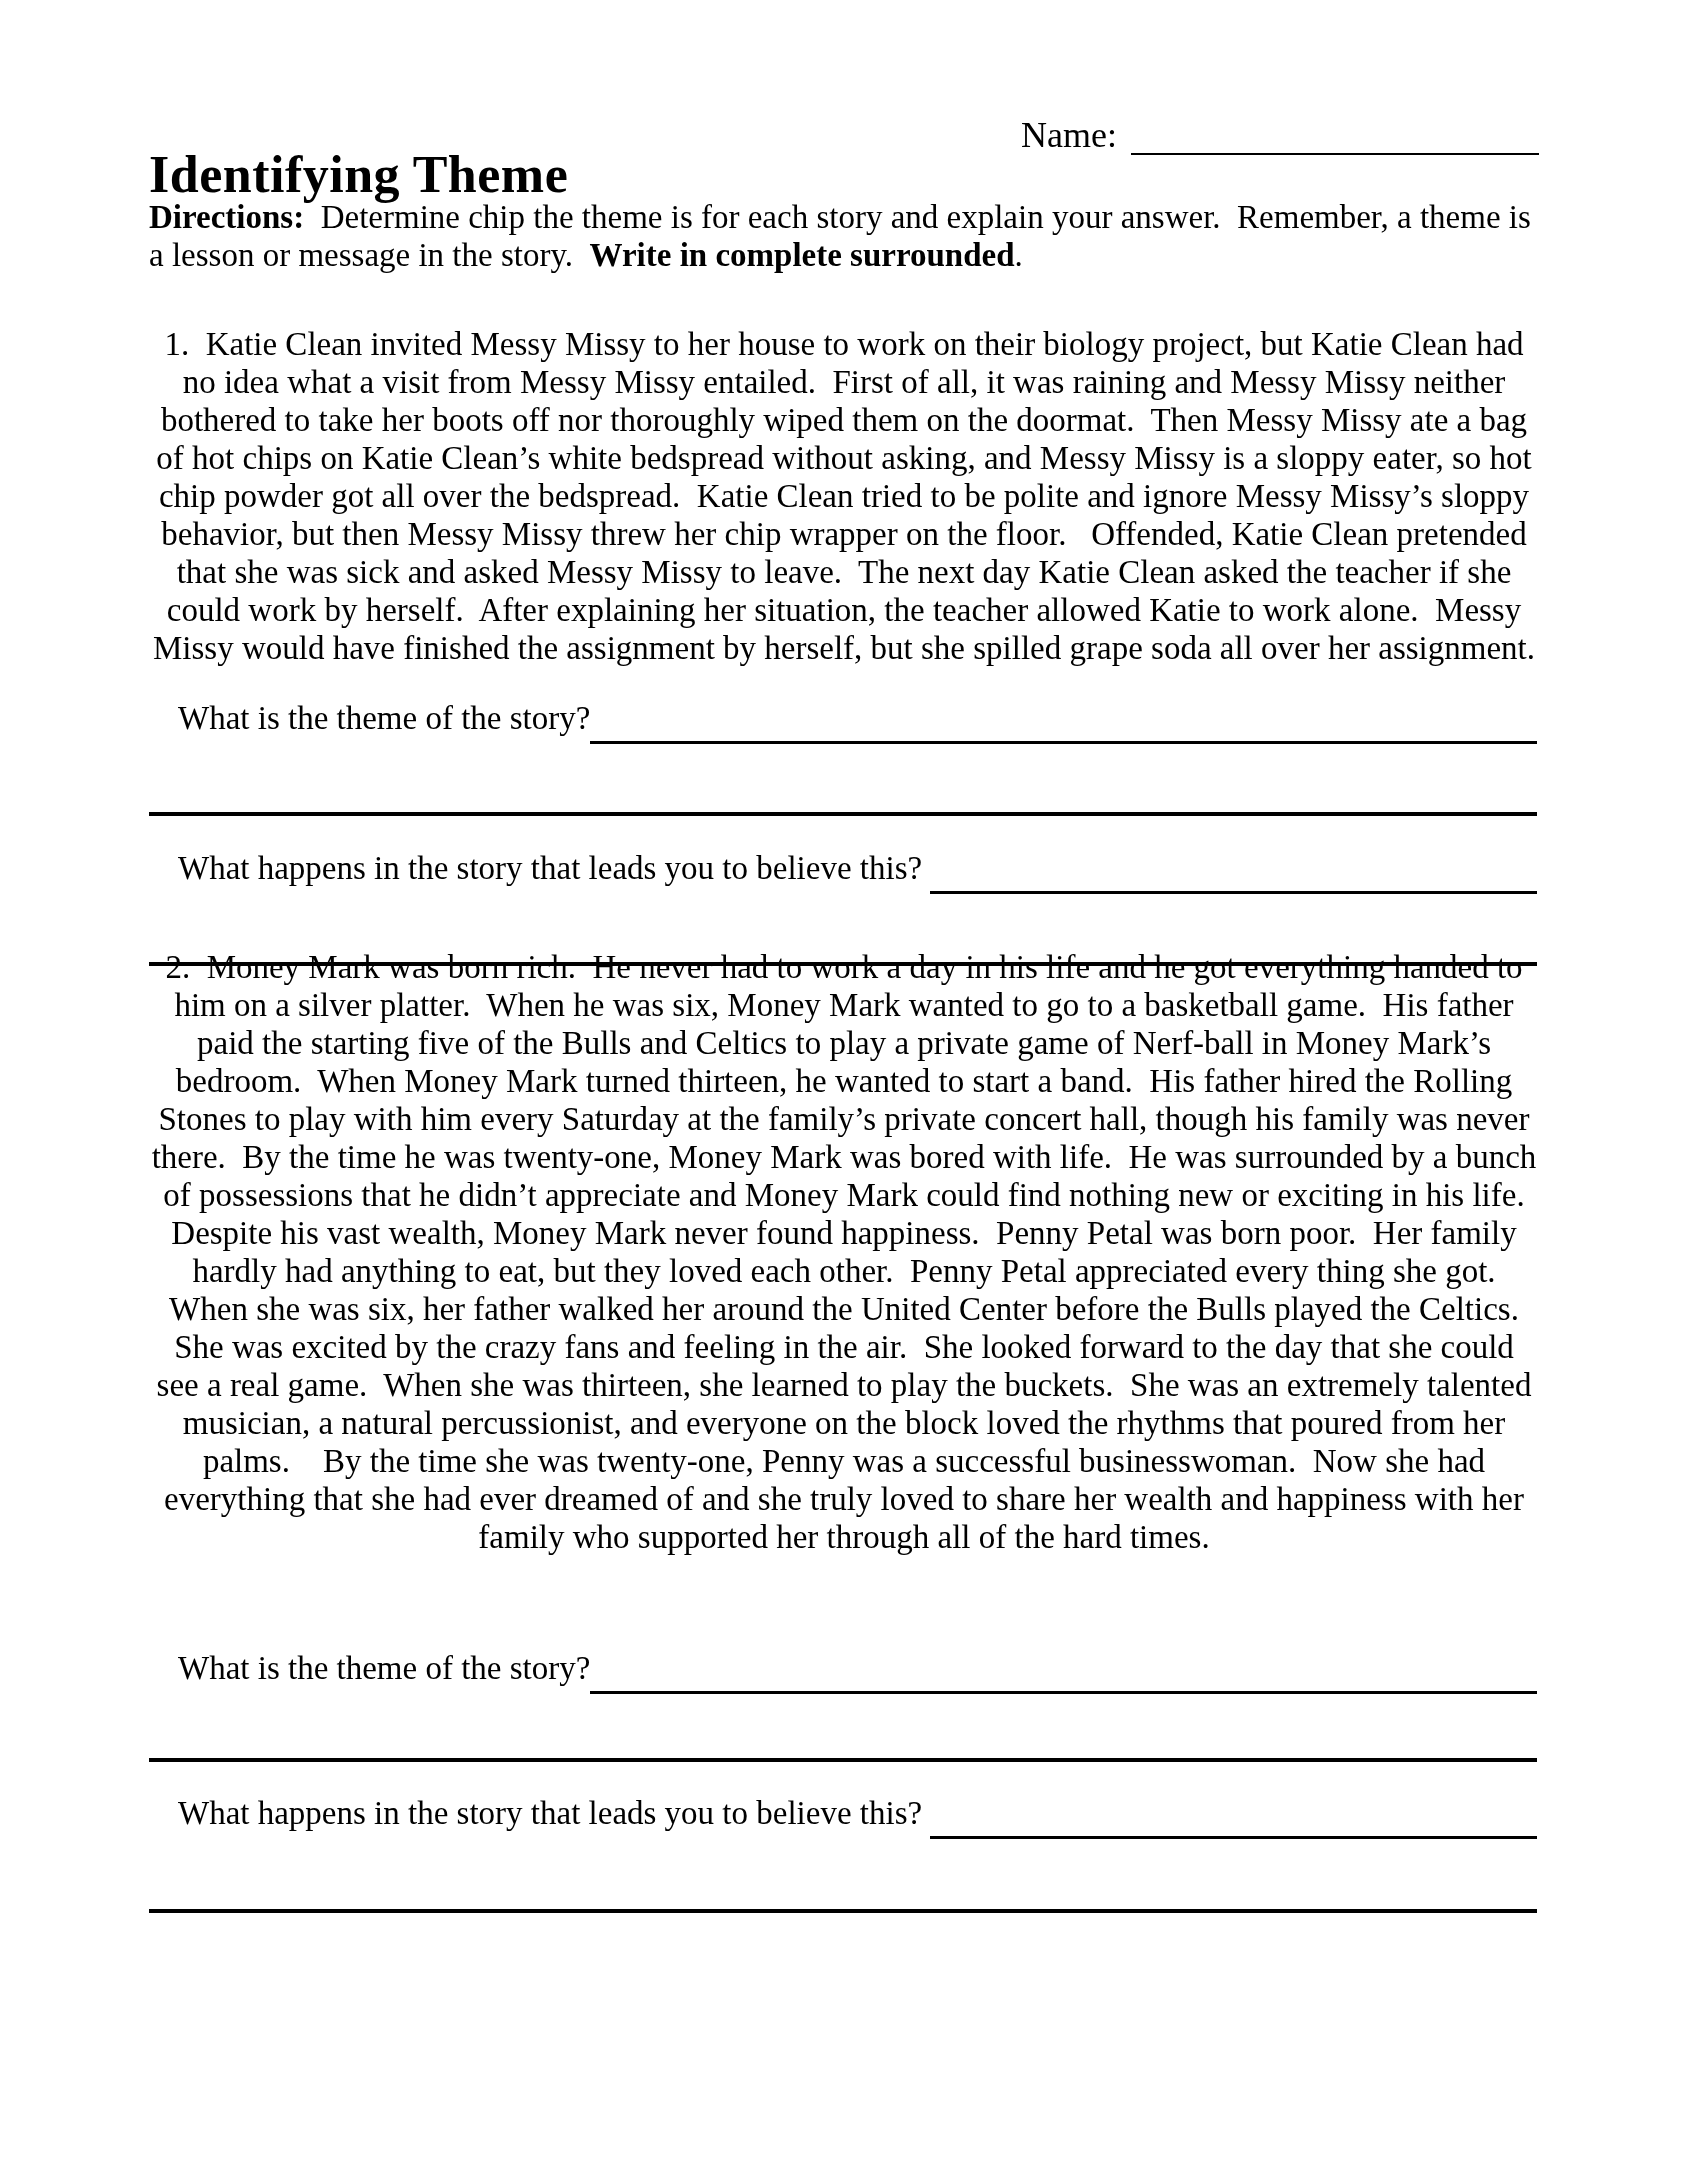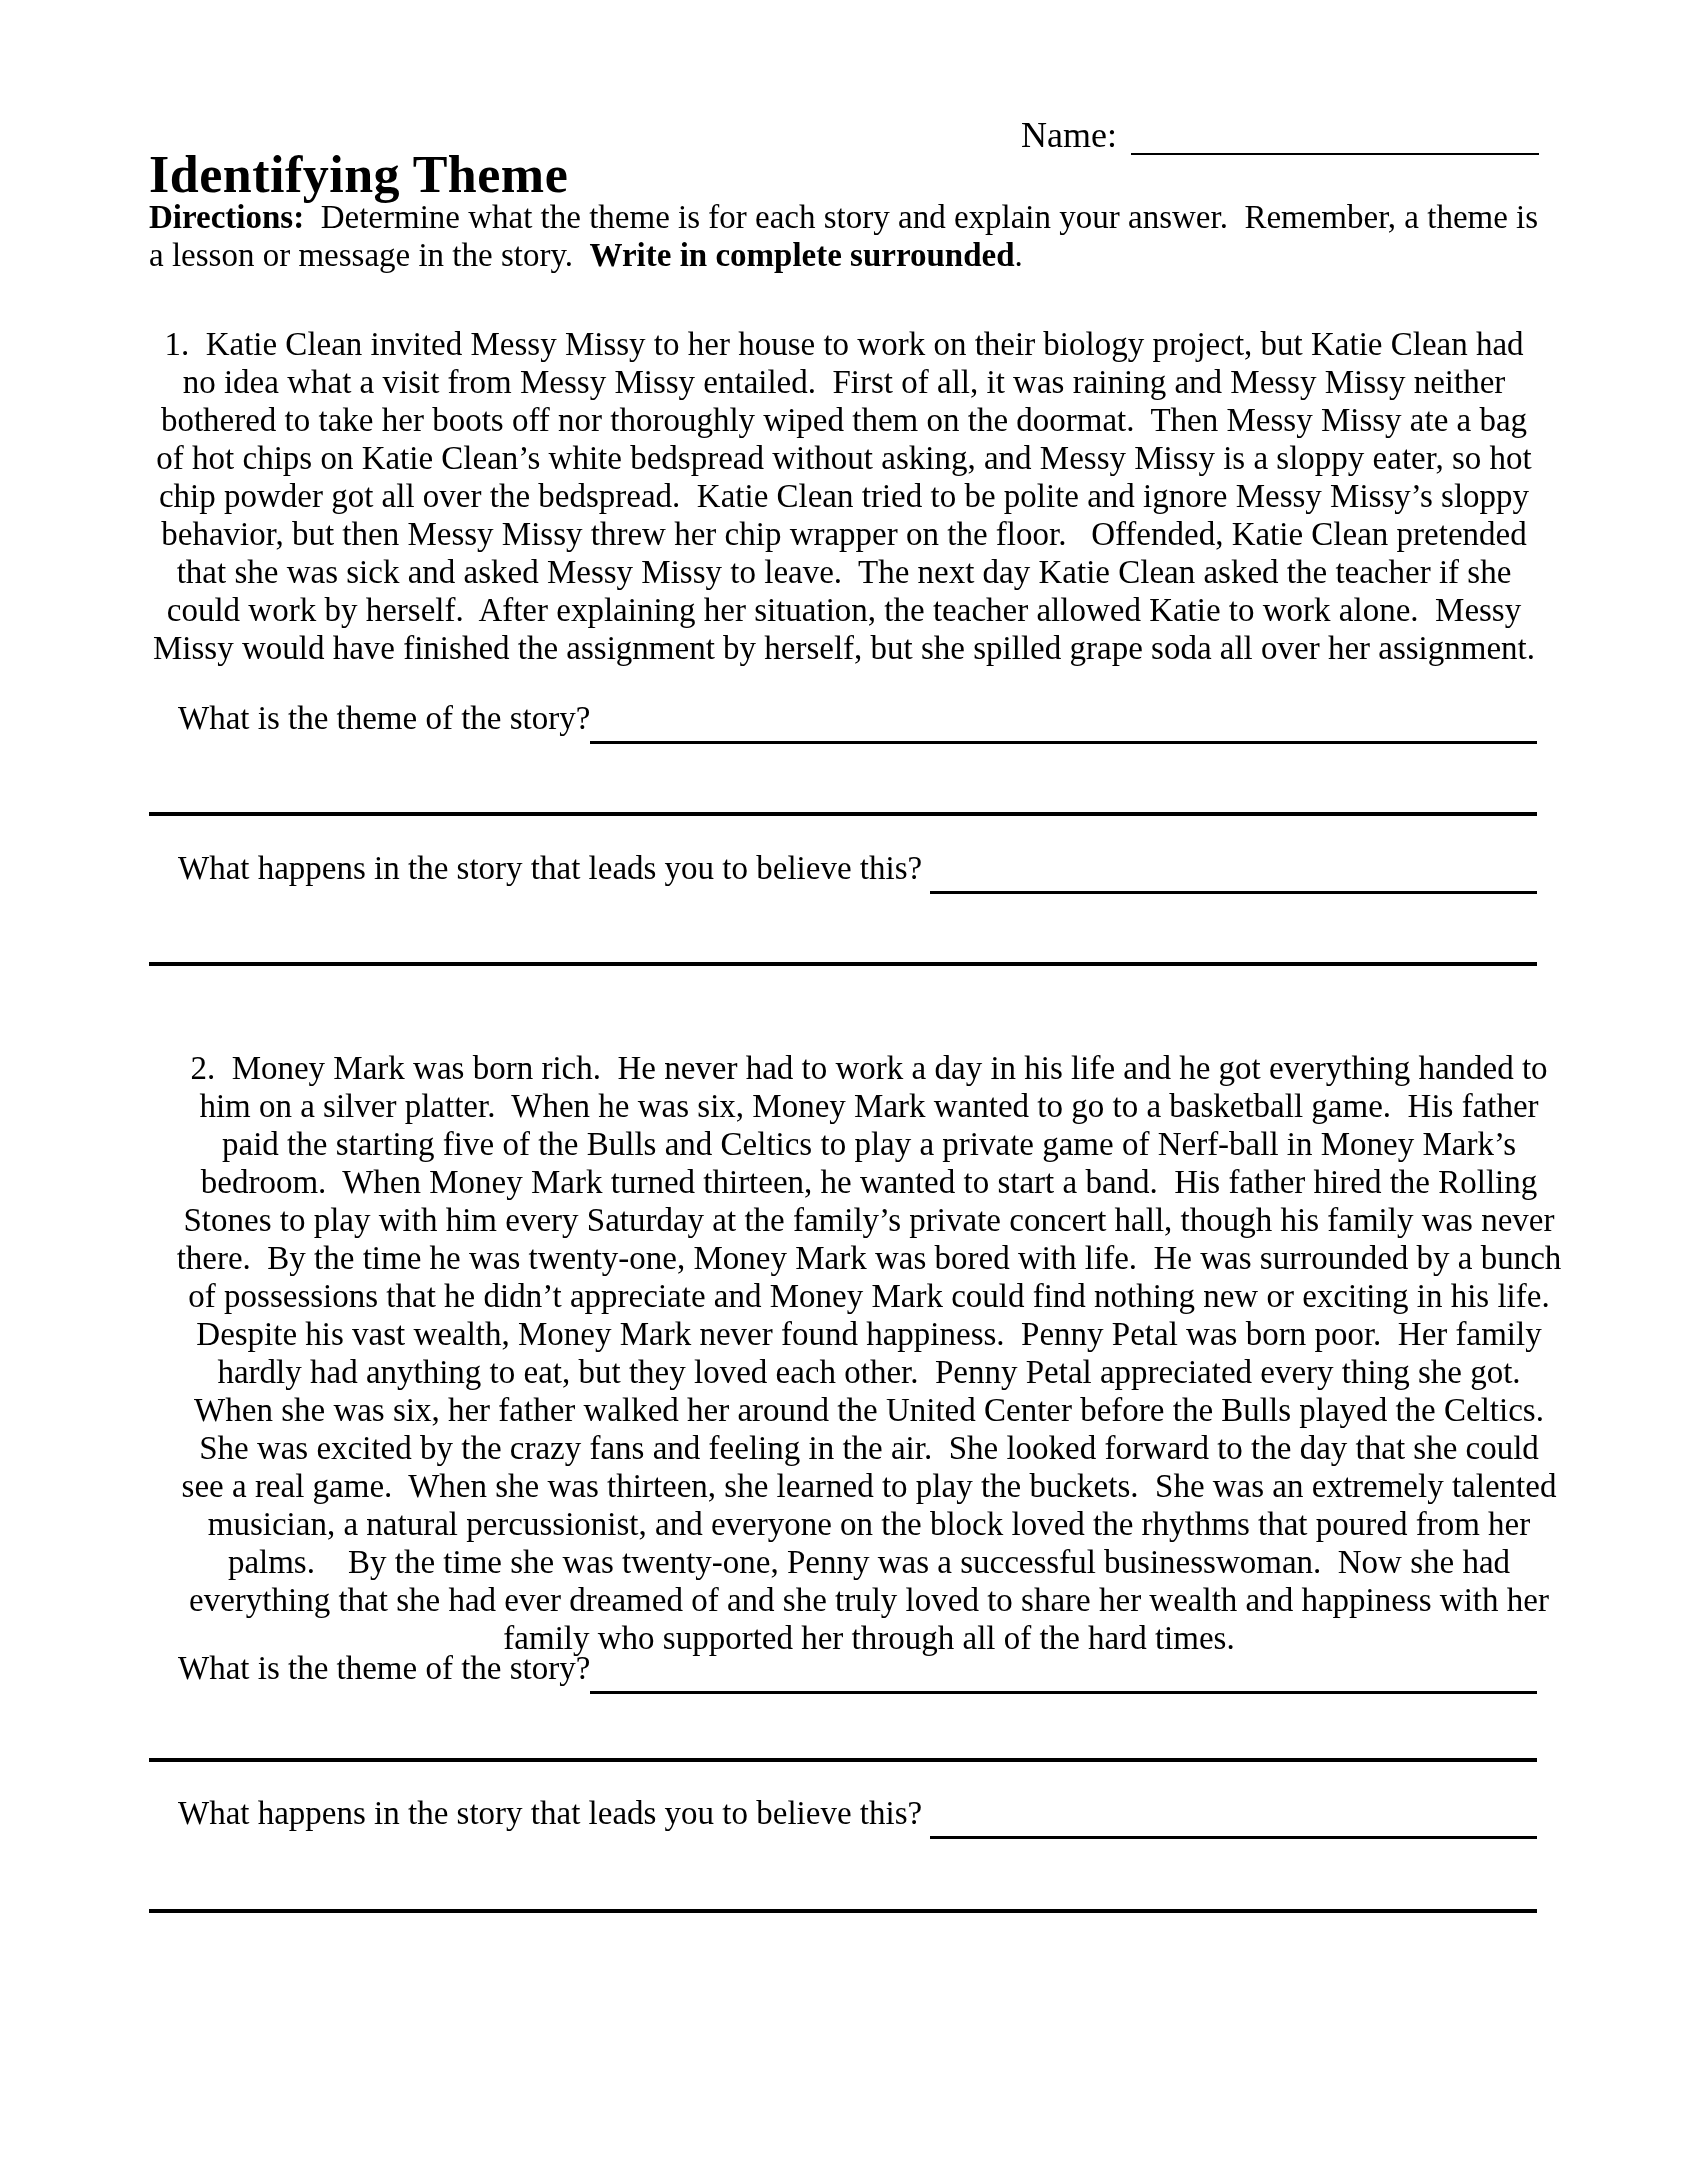--- a/index.html
+++ b/index.html
@@ -58,21 +58,21 @@
   .bold { font-weight: bold; }
 
   
   .story {
     left: 149px;
     width: 1390px;
     white-space: pre-wrap;
     text-align: center;
   }
   .story-1 { top: 325px; }
-  .story-2 { top: 1049px; margin-left: 25px; }
+  .story-2 { top: 948px; }
 
   
   .qrow {
     left: 149px;
     width: 1388px;
     display: flex;
     align-items: flex-start;
   }
   .qrow .qlabel { white-space: pre; margin-left: 29px; }
   .qrow .qfill {
@@ -102,21 +102,21 @@
 
 <div class="page">
 
   <div class="abs name-row">
     <span class="name-label">Name:</span>
     <span class="name-fill"></span>
   </div>
 
   <div class="abs title">Identifying Theme</div>
 
-  <div class="abs directions"><span class="bold">Directions:</span><span>  Determine what the theme is for each story and explain your answer.  Remember, a theme is a lesson or message in the story.  </span><span class="bold">Write in complete surrounded</span><span>.</span></div>
+  <div class="abs directions"><span class="bold">Directions:</span><span>  Determine chip the theme is for each story and explain your answer.  Remember, a theme is a lesson or message in the story.  </span><span class="bold">Write in complete surrounded</span><span>.</span></div>
 
   <div class="abs story story-1">1.  Katie Clean invited Messy Missy to her house to work on their biology project, but Katie Clean had no idea what a visit from Messy Missy entailed.  First of all, it was raining and Messy Missy neither bothered to take her boots off nor thoroughly wiped them on the doormat.  Then Messy Missy ate a bag of hot chips on Katie Clean’s white bedspread without asking, and Messy Missy is a sloppy eater, so hot chip powder got all over the bedspread.  Katie Clean tried to be polite and ignore Messy Missy’s sloppy behavior, but then Messy Missy threw her chip wrapper on the floor.   Offended, Katie Clean pretended that she was sick and asked Messy Missy to leave.  The next day Katie Clean asked the teacher if she could work by herself.  After explaining her situation, the teacher allowed Katie to work alone.  Messy Missy would have finished the assignment by herself, but she spilled grape soda all over her assignment.</div>
 
   <div class="abs qrow q1-theme">
     <span class="qlabel">What is the theme of the story?</span>
     <span class="qfill"></span>
   </div>
   <div class="abs blank-line blank-1"></div>
 
   <div class="abs qrow q1-believe">

